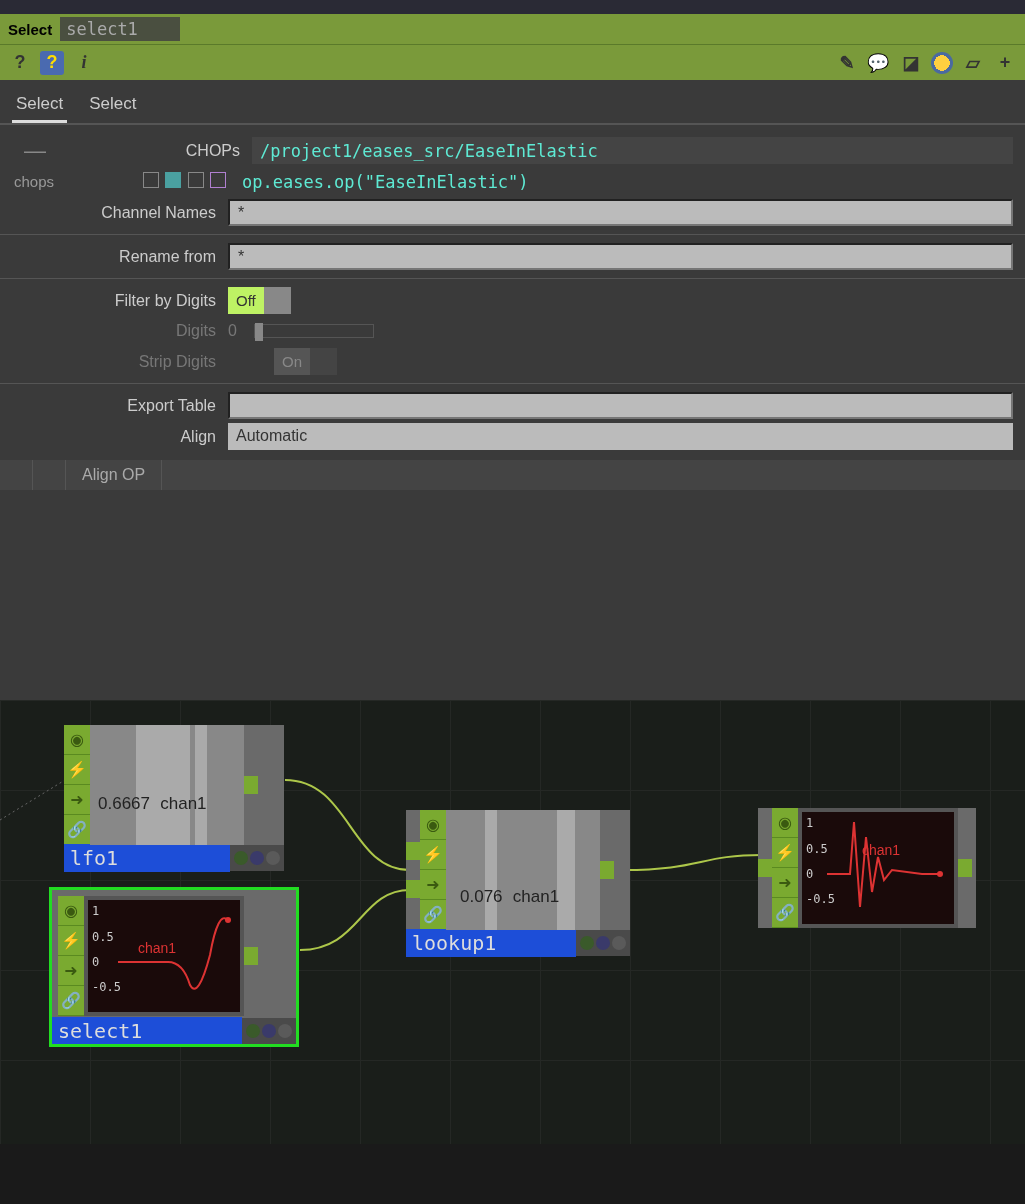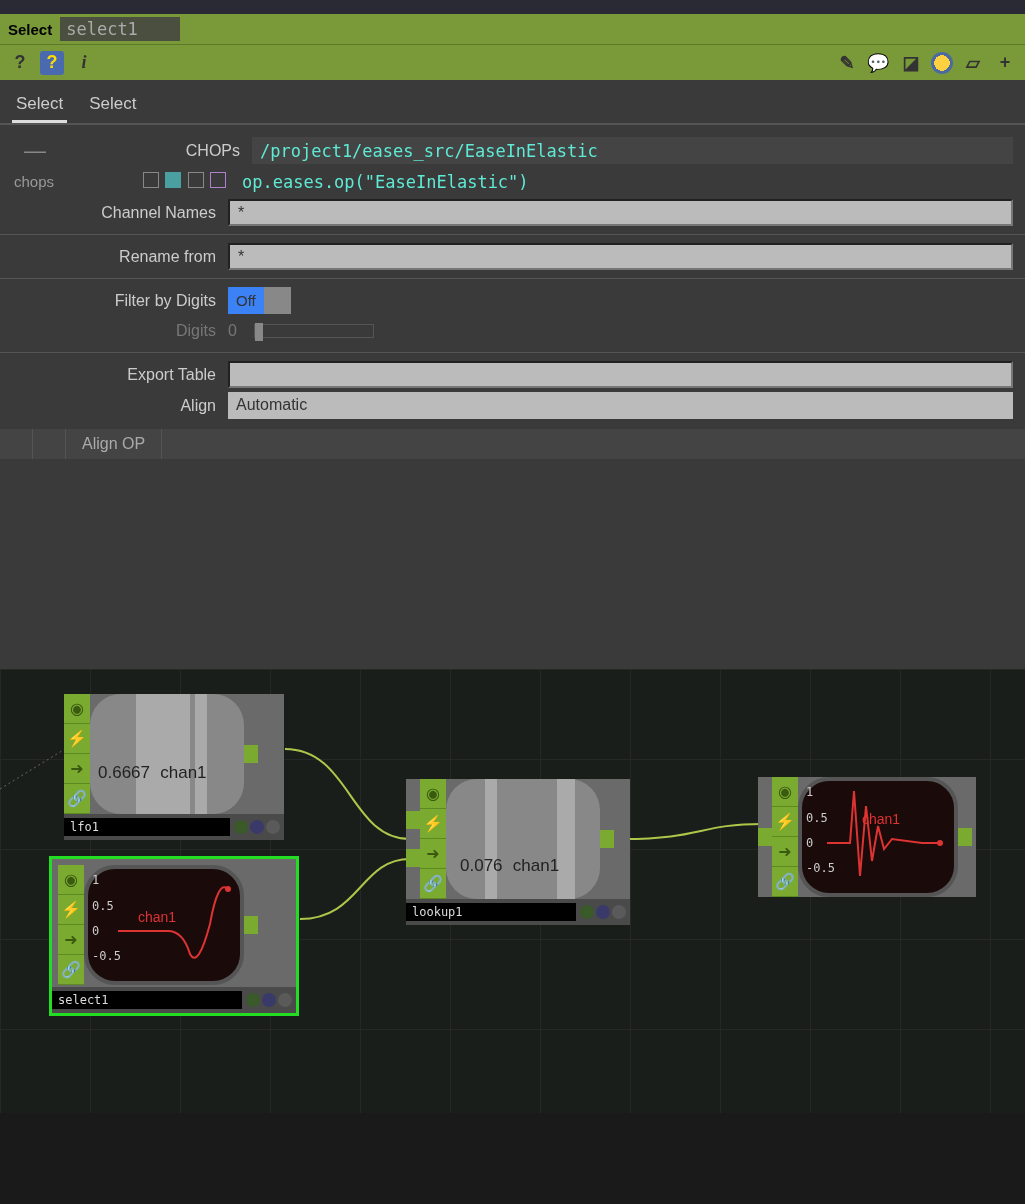--- a/index.html
+++ b/index.html
@@ -23,21 +23,21 @@
 
 
 .params { background: #3a3a3a; padding: 10px 0 0; }
 .param-row { display: flex; align-items: center; min-height: 30px; padding: 2px 12px; gap: 6px; }
 .param-label { width: 210px; text-align: right; color: #ccc; font-size: 16px; padding-right: 6px;}
 .param-label.dim { color: #777; }
 .param-input { flex: 1; background: #bbb; color: #333; font-size: 16px; padding: 4px 8px; height: 27px; }
 .param-input-dark { flex: 1; background: #444; color: #5eead4; font-family: monospace; font-size: 17px; padding: 4px 8px; height: 27px;}
 .param-input-darkgray { flex: 1; background: #707070; color: #ddd; font-size: 16px; padding: 4px 8px; height: 27px;}
 .param-toggle { display:flex; }
-.param-toggle span { background: #3b82f6; color: #333; padding: 4px 8px; font-size: 15px; height: 27px; display:flex; align-items:center;}
+.param-toggle span { background: #bef264; color: #333; padding: 4px 8px; font-size: 15px; height: 27px; display:flex; align-items:center;}
 .param-toggle .tog-box { background: #888; width: 27px; height:27px; }
 .param-toggle.dim span { background:#555; color:#888;}
 .param-toggle.dim .tog-box{ background:#444;}
 .section-label { color: #999; font-size: 15px; padding: 8px 14px 4px; }
 .small-sq { width: 16px; height: 16px; display:inline-block; margin-right:2px; }
 .sq-outline { border: 1px solid #888; }
 .sq-teal { background: #4aa0a0; }
 .sq-purple { border: 1px solid #b080d0; }
 .minus { color:#888; font-size:22px; padding: 0 12px;}
 .sep { border-top: 1px solid #555; margin: 6px 0;}
@@ -51,24 +51,24 @@
 .network { background: #1a1e1a; height: 444px; position: relative; overflow:hidden; }
 .grid-bg { position:absolute; inset:0; background-image: linear-gradient(#252825 1px, transparent 1px), linear-gradient(90deg, #252825 1px, transparent 1px); background-size: 90px 90px;}
 
 
 .node { position: absolute; background: #6a6a6a; display: flex; flex-direction: column; }
 .node.selected { outline: 3px solid #2d2; }
 .node-body { display: flex; }
 .node-sidebar { background: #7aaa30; width: 26px; display:flex; flex-direction:column;}
 .node-sidebar .btn { height: 30px; display:flex; align-items:center; justify-content:center; border-bottom:1px solid #5a8a20; color:#3a5a10;}
 .node-conn { background:#7aaa30; width:14px; align-self: center; height: 18px;}
-.node-preview { background: #888; width: 154px; height: 120px; position: relative; display:flex; align-items:center; justify-content:center;border-radius:31px;}
+.node-preview { background: #888; width: 154px; height: 120px; position: relative; display:flex; align-items:center; justify-content:center;}
 .node-preview.graph { background:#1a0a0a; border:4px solid #555; width:160px; height:120px; position:relative;}
 .node-footer { display:flex; background:#4a4a4a; height:26px; align-items:center;}
-.node-name { flex:1; background:#000000; color:#ddd; font-family:monospace; font-size:12px; padding: 2px 6px;}
+.node-name { flex:1; background:#1d4ed8; color:#ddd; font-family:monospace; font-size:20px; padding: 2px 6px;}
 .node-flags { display:flex; gap:2px; padding:0 4px;}
 .node-flags .dot { width:14px; height:14px; border-radius:50%;}
 .dot-green{ background:#3a5a2a;} .dot-blue{ background:#3a3a6a;} .dot-gray{ background:#5a5a5a;}
 .preview-text { color:#222; font-family:monospace; font-size:17px; position:absolute;}
 .wire { position:absolute; pointer-events:none;}
 .graph-axis { position:absolute; left:4px; color:#ccc; font-family:monospace; font-size:12px;}
 .graph-chan { position:absolute; color:#d33; font-size:14px;}
 svg.curve{ position:absolute; inset:0;}
 </style>
 </head>
@@ -134,20 +134,28 @@
         <div class="tog-box"></div>
       </div>
   </div>
   <div class="param-row">
     <span class="param-label dim">Digits</span>
     <span style="color:#777; width:20px; font-size:16px;">0</span>
     <div class="slider-track">
         <div class="slider-handle"></div>
       </div>
   </div>
+  <div class="param-row">
+    <span class="param-label dim">Strip Digits</span>
+    <div style="width:40px"></div>
+    <div class="param-toggle dim">
+        <span>On</span>
+        <div class="tog-box"></div>
+      </div>
+  </div>
   <div class="sep"></div>
   <div class="param-row">
     <span class="param-label">Export Table</span>
     <input class="param-input" value="" style="">
   </div>
   <div class="param-row">
     <span class="param-label">Align</span>
     <div class="param-input" style="cursor:pointer">Automatic</div>
   </div>
   <div class="input-op-row">

